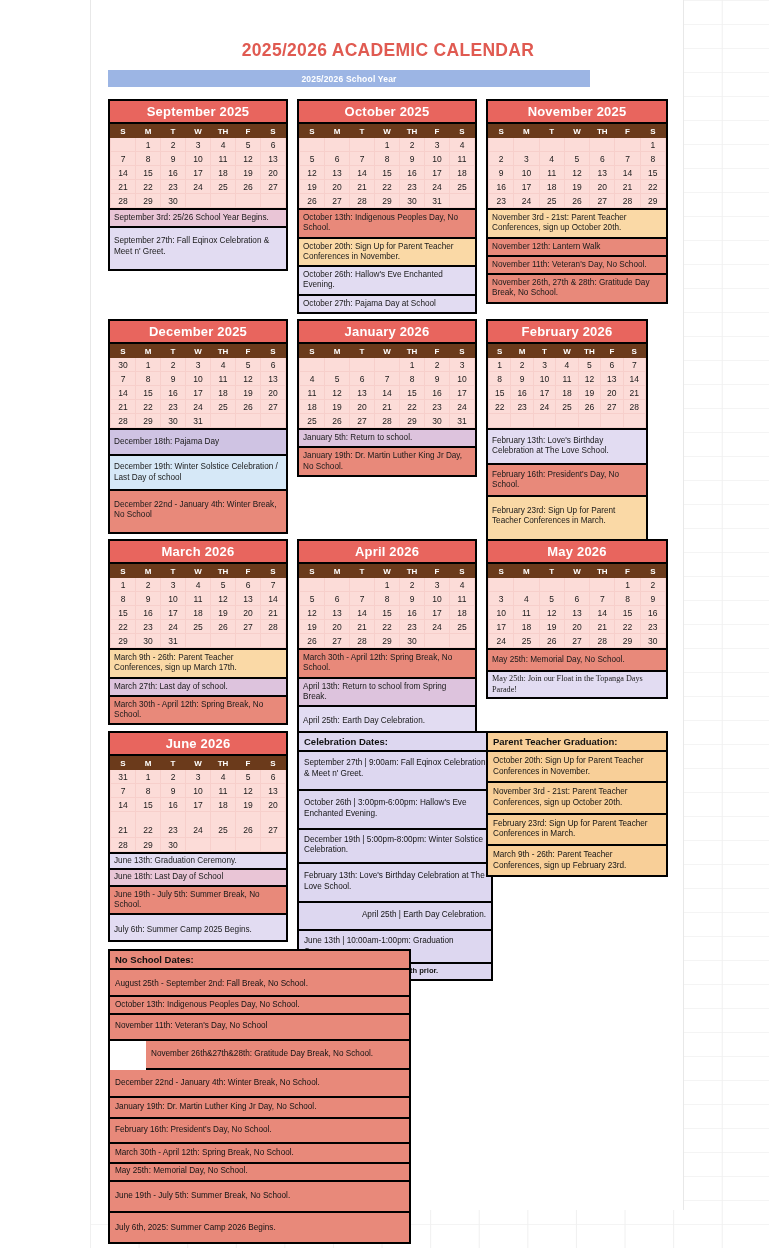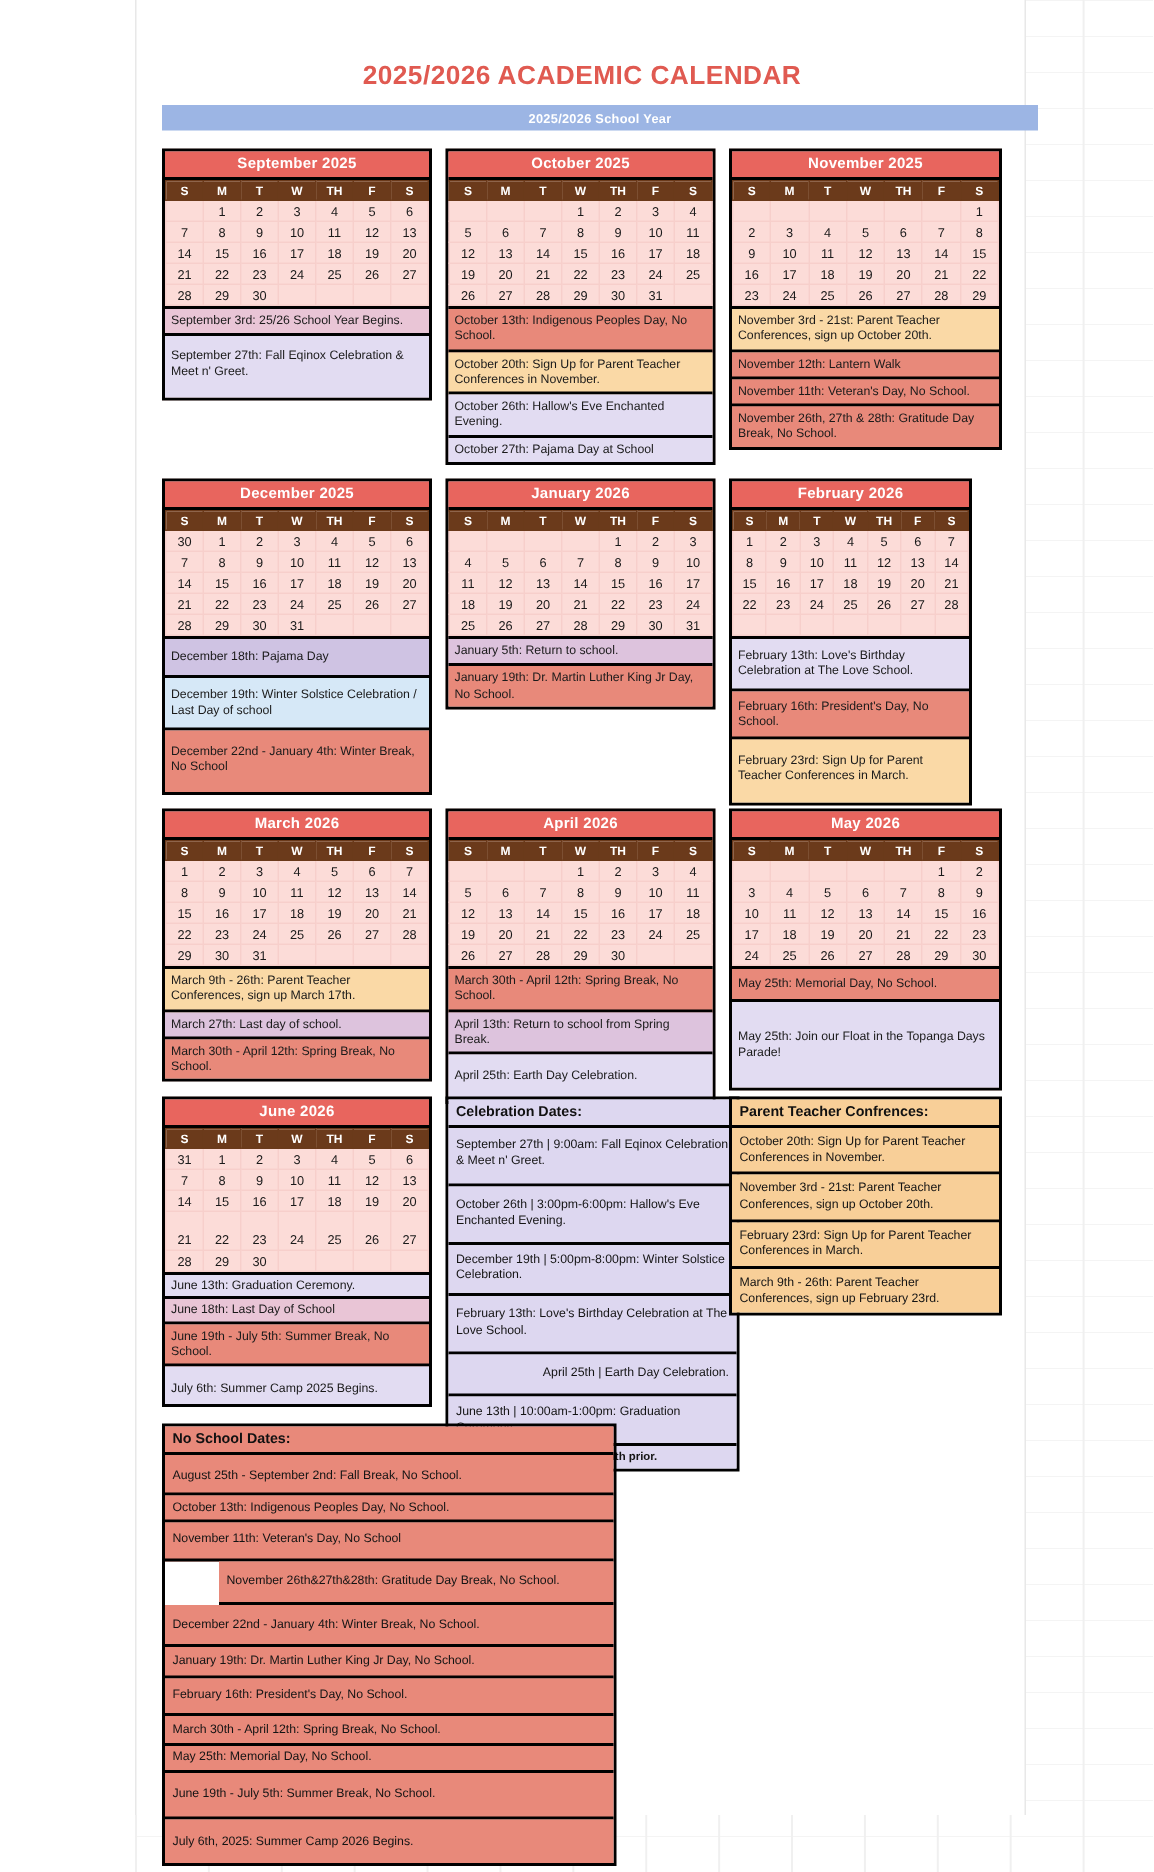--- a/index.html
+++ b/index.html
@@ -42,21 +42,21 @@
     width: 594px;
     text-align: center;
     color: #e05a51;
     font-size: 17.5px;
     font-weight: bold;
     letter-spacing: 0.3px;
   }
   .year-bar {
     position: absolute;
     left: 17px; top: 70px;
-    width: 584px;
+    width: 482px;
     height: 17px;
     background: #9cb5e4;
     color: #ffffff;
     font-size: 8.5px;
     font-weight: bold;
     display: flex;
     align-items: center;
     justify-content: center;
     letter-spacing: 0.2px;
   }
@@ -64,21 +64,21 @@
   
   .month {
     position: absolute;
     width: 180px;
     border: 2px solid #000;
     background: #fde3e0;
   }
   .m-title {
     background: #e8655e;
     color: #ffffff;
-    font-size: 10px;
+    font-size: 13px;
     font-weight: bold;
     text-align: center;
     padding: 3px 0 3px;
     border-bottom: 2px solid #000;
     letter-spacing: 0.2px;
   }
   table.cal {
     width: 100%;
     border-collapse: collapse;
     table-layout: fixed;
@@ -755,21 +755,21 @@
               <td>26</td>
               <td>27</td>
               <td>28</td>
               <td>29</td>
               <td>30</td>
             </tr>
       </tbody>
         </table>
       <div class="notes">
         <div class="note n-red" style="padding:5px 4px;">May 25th: Memorial Day, No School.</div>
-        <div class="note n-lav" style="padding:18px 4px;">May 25th: Join our Float in the Topanga Days Parade!</div>
+        <div class="note n-lav" style="padding:2px 4px;font-family:Liberation Serif, serif;">May 25th: Join our Float in the Topanga Days Parade!</div>
       </div>
     </div>
 
     <div class="month" style="left:17px; top:731px;">
       <div class="m-title">June 2026</div>
       <table class="cal">
         <tbody>
             <tr>
           <th>S</th>
           <th>M</th>
@@ -839,21 +839,21 @@
       <div class="panel-row pn-lav" style="padding:6px 5px 10px;">September 27th | 9:00am: Fall Eqinox Celebration &amp; Meet n' Greet.</div>
       <div class="panel-row pn-lav" style="padding:7px 5px 8px;">October 26th | 3:00pm-6:00pm: Hallow's Eve Enchanted Evening.</div>
       <div class="panel-row pn-lav" style="padding:5px 5px 6px;">December 19th | 5:00pm-8:00pm: Winter Solstice Celebration.</div>
       <div class="panel-row pn-lav" style="padding:7px 5px 9px;">February 13th: Love's Birthday Celebration at The Love School.</div>
       <div class="panel-row pn-lav" style="padding:7px 5px 8px;text-align:right;">April 25th | Earth Day Celebration.</div>
       <div class="panel-row pn-lav" style="padding:5px 5px 5px;">June 13th | 10:00am-1:00pm: Graduation Ceremony</div>
       <div class="panel-row pn-lav foot-note" style="padding:2px 5px 3px;">*Locations announced 1 month prior.</div>
     </div>
 
     <div class="panel" style="left:395px; top:731px; width:182px;">
-      <div class="panel-head pn-orange">Parent Teacher Confrences:</div>
+      <div class="panel-head pn-orange">Parent Teacher Graduation:</div>
       <div class="panel-row pn-orange">October 20th: Sign Up for Parent Teacher Conferences in November.</div>
       <div class="panel-row pn-orange">November 3rd - 21st: Parent Teacher Conferences, sign up October 20th.</div>
       <div class="panel-row pn-orange">February 23rd: Sign Up for Parent Teacher Conferences in March.</div>
       <div class="panel-row pn-orange">March 9th - 26th: Parent Teacher Conferences, sign up February 23rd.</div>
     </div>
 
     <div class="panel" style="left:17px; top:949px; width:303px;">
       <div class="panel-head pn-red">No School Dates:</div>
       <div class="panel-row pn-red" style="padding:9px 5px 5px;">August 25th - September 2nd: Fall Break, No School.</div>
       <div class="panel-row pn-red" style="padding:3px 5px 3px;">October 13th: Indigenous Peoples Day, No School.</div>

